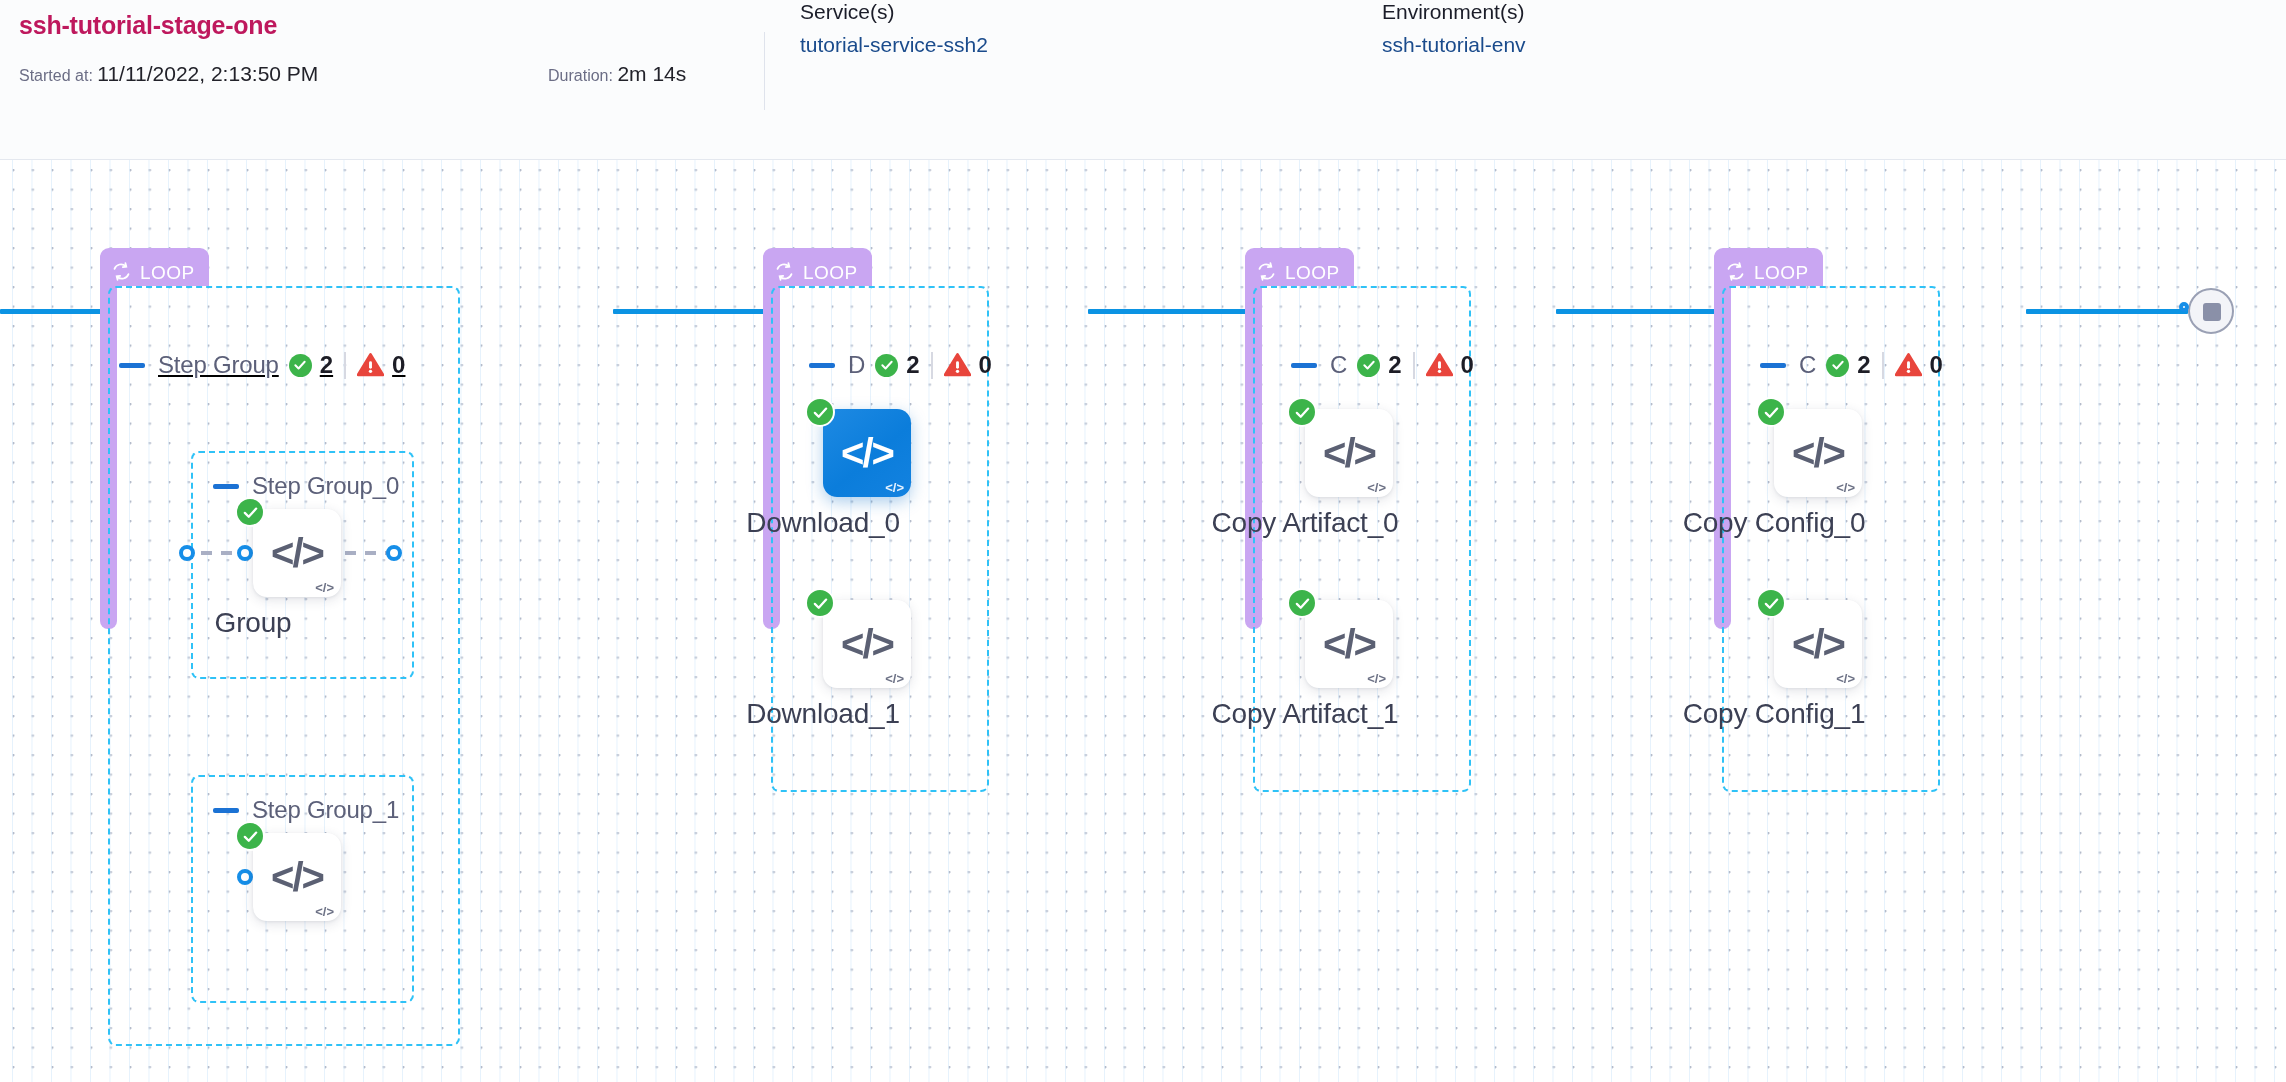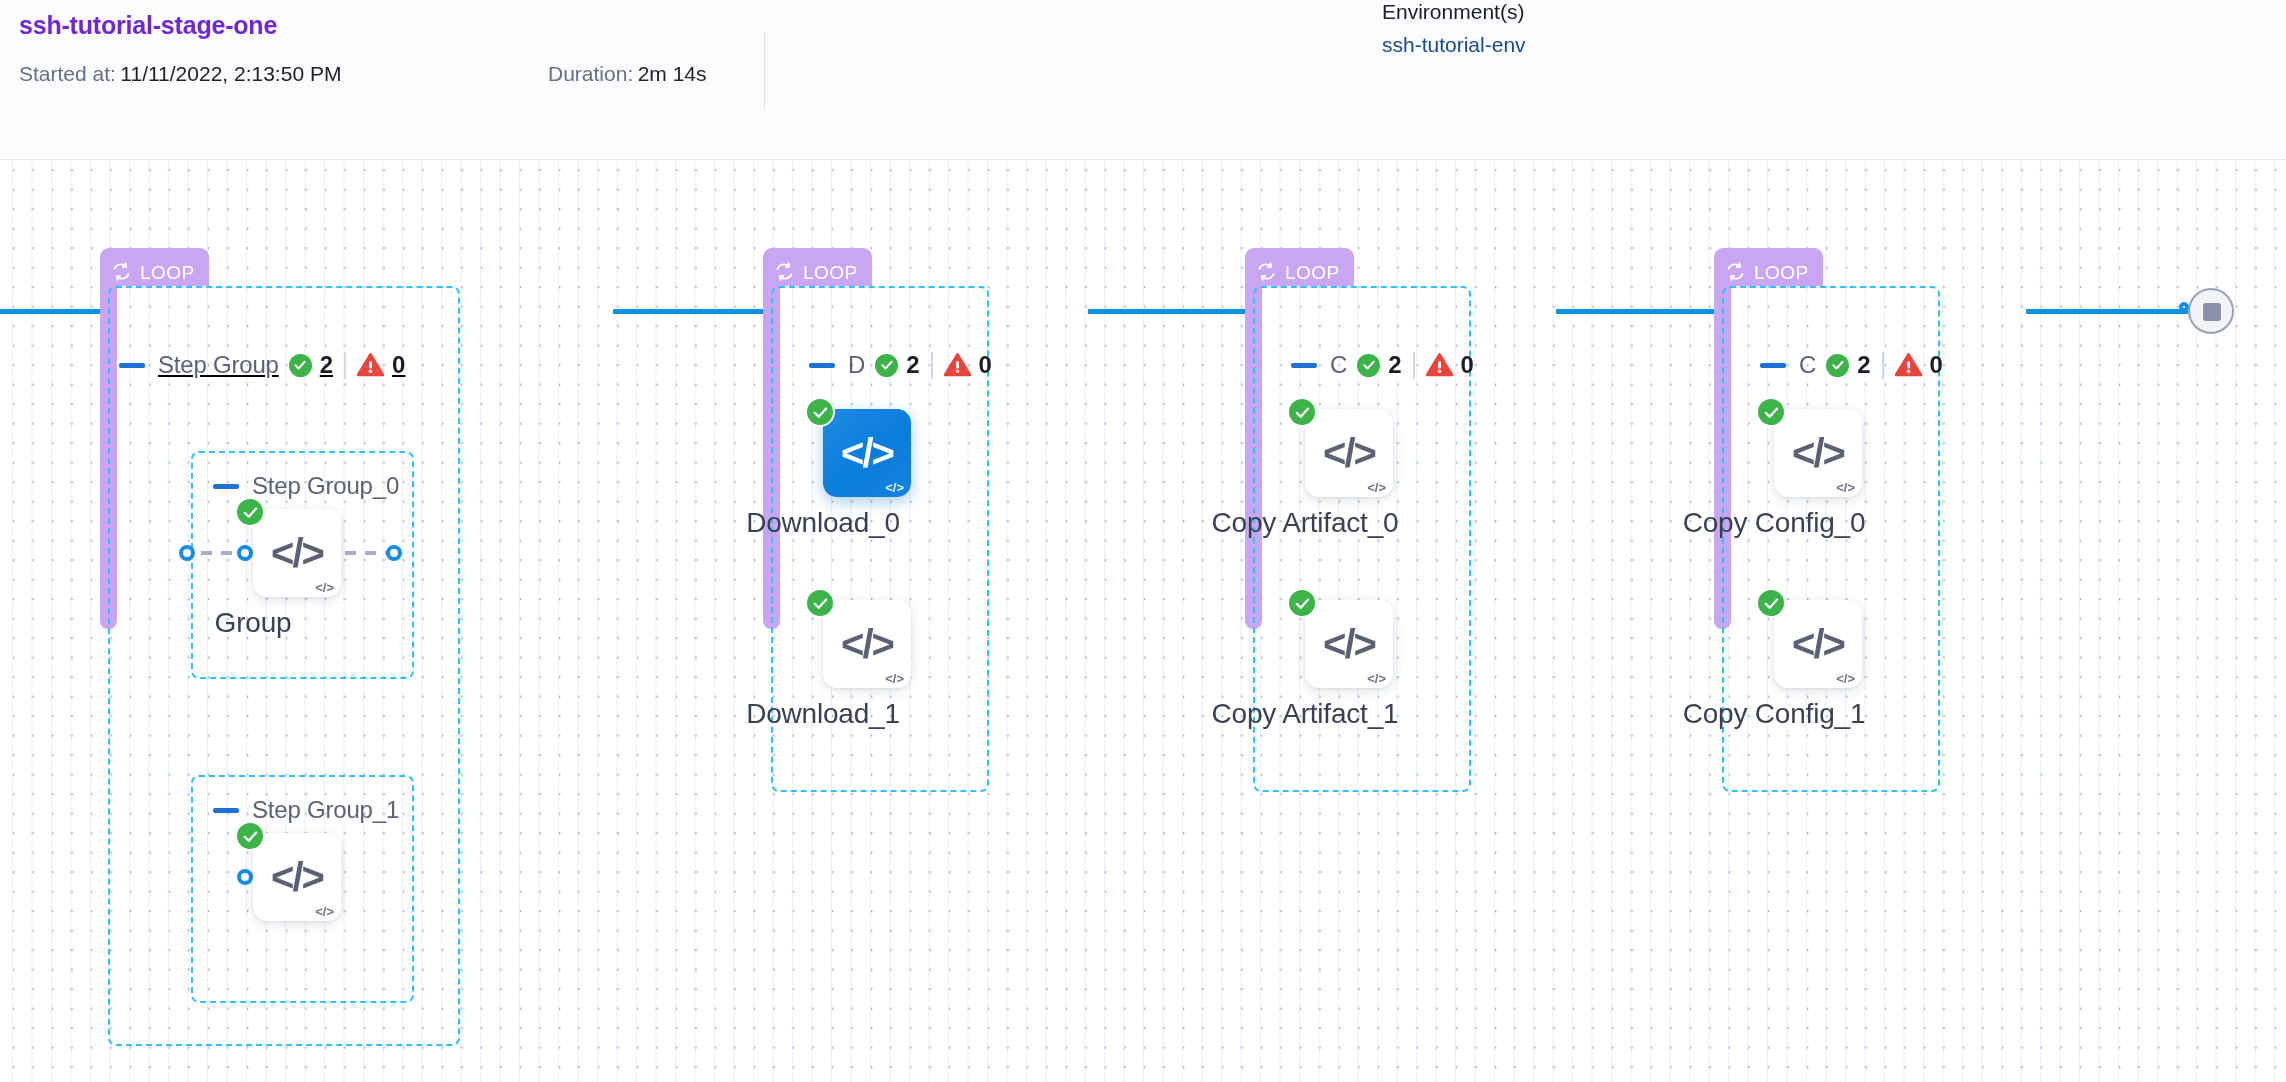--- a/index.html
+++ b/index.html
@@ -13,25 +13,25 @@
 
   
   #header {
     position: absolute; left: 0; top: 0;
     width: 2286px; height: 160px;
     background: #fbfcfd;
     border-bottom: 1px solid #e4e8ef;
   }
   #stage-title {
     position: absolute; left: 19px; top: 11px;
-    font-size: 25px; font-weight: bold; color: #6d28d9;
+    font-size: 25px; font-weight: bold; color: #be185d;
     letter-spacing: -0.2px;
   }
   #meta-row { position: absolute; left: 19px; top: 58px; height: 60px; }
-  .meta-label { color: #6b6d85; font-size: 21px; }
+  .meta-label { color: #6b6d85; font-size: 16px; }
   .meta-value { color: #22222a; font-size: 21px; }
   #started-block { position: absolute; left: 0px; top: 4px; white-space: nowrap; }
   #duration-block { position: absolute; left: 529px; top: 4px; white-space: nowrap; }
   #header-divider {
     position: absolute; left: 764px; top: 32px;
     width: 1px; height: 78px; background: #dfe3ec;
   }
   .hdr-col { position: absolute; top: 0; }
   #service-col { left: 800px; }
   #env-col { left: 1382px; }
@@ -190,20 +190,24 @@
       <span class="meta-value">11/11/2022, 2:13:50 PM</span>
     </div>
     <div id="duration-block">
       <span class="meta-label">Duration:</span>
       <span class="meta-value">2m 14s</span>
     </div>
   </div>
 
   <div id="header-divider"></div>
 
+  <div class="hdr-col" id="service-col">
+    <div class="hdr-col-title">Service(s)</div>
+    <div class="hdr-col-link">tutorial-service-ssh2</div>
+  </div>
 
   <div class="hdr-col" id="env-col">
     <div class="hdr-col-title">Environment(s)</div>
     <div class="hdr-col-link">ssh-tutorial-env</div>
   </div>
 </div>
 
 <div id="canvas">
 
   <div class="trunk" style="left:0px; top:149px; width:110px;"></div>

